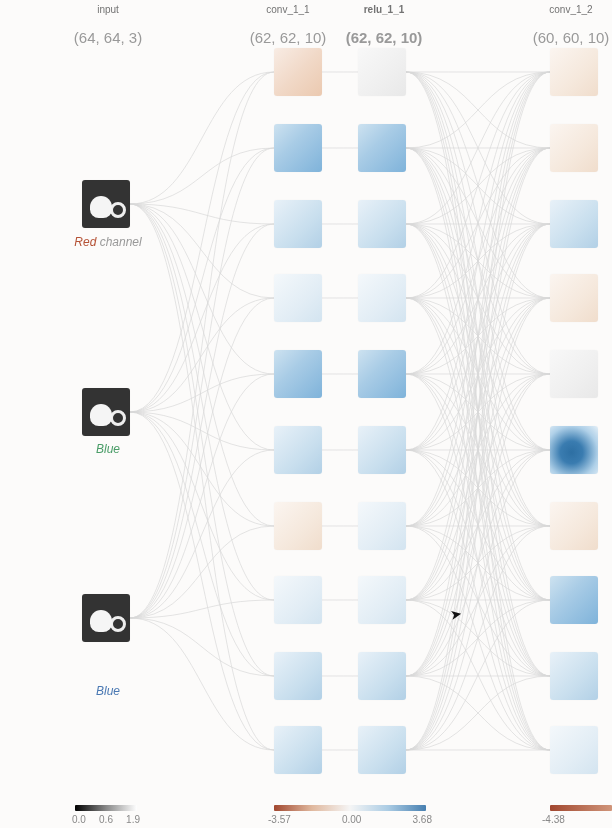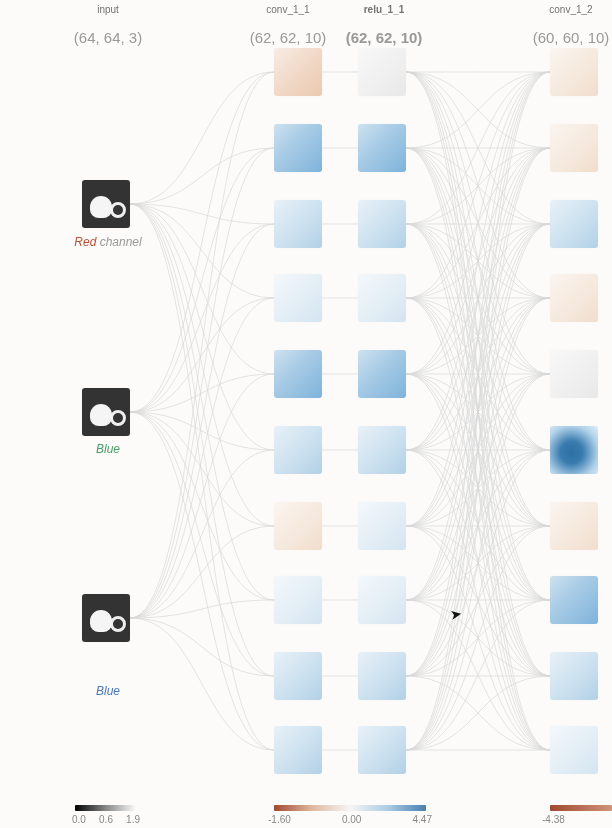--- a/index.html
+++ b/index.html
@@ -289,23 +289,23 @@
 
 <div class="colorbar cb-gray" style="left:75px; top:805px; width:62px"></div>
 <div class="cb-ticks" style="left:72px; top:814px; width:68px">
   <span>0.0</span>
   <span>0.6</span>
   <span>1.9</span>
 </div>
 
 <div class="colorbar cb-diverge" style="left:274px; top:805px; width:152px"></div>
 <div class="cb-ticks" style="left:268px; top:814px; width:164px">
-  <span>-1.60</span>
+  <span>-3.57</span>
   <span>0.00</span>
-  <span>4.47</span>
+  <span>3.68</span>
 </div>
 
 <div class="colorbar cb-orange-end" style="left:550px; top:805px; width:62px"></div>
 <div class="cb-ticks" style="left:542px; top:814px; width:40px">
   <span>-4.38</span>
 </div>
 
 <div class="cursor" style="left:450px; top:606px">➤</div>
 
 <div class="thumb feature-orange" style="left: 274px; top: 48px;"></div>

